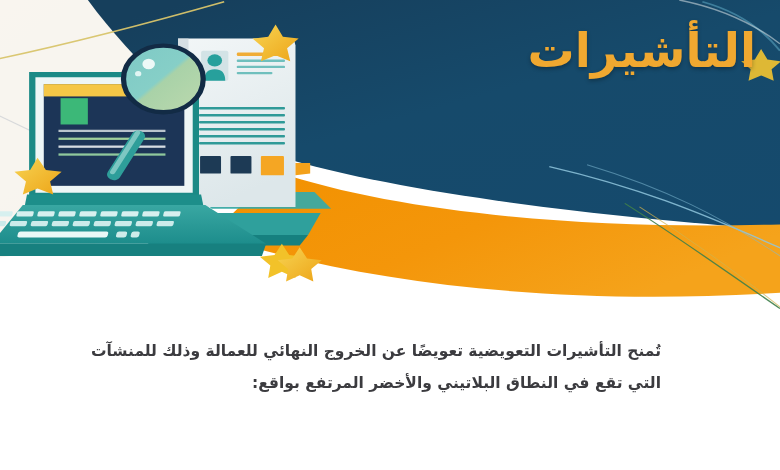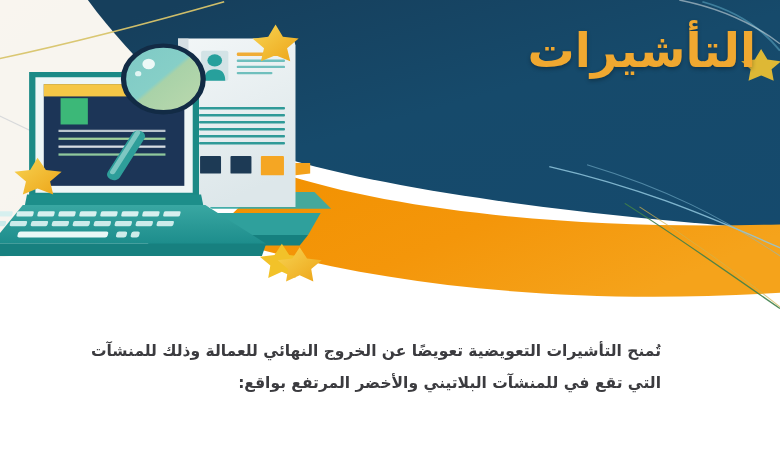--- a/index.html
+++ b/index.html
@@ -264,21 +264,21 @@
       <path d="M762,56 L768,68 L781,70 L772,79 L774,92 L762,86 L750,92 L752,79 L743,70 L756,68 Z" fill="#f4c430" opacity="0.9"></path>
     </g>
   </svg>
 
   <div class="title-block">
     <span class="title-line">التأشيرات</span>
   </div>
 
   <div class="body-block">
     <span class="body-line">تُمنح التأشيرات التعويضية تعويضًا عن الخروج النهائي للعمالة وذلك للمنشآت</span>
-    <span class="body-line">التي تقع في للمنشآت البلاتيني والأخضر المرتفع بواقع:</span>
+    <span class="body-line">التي تقع في النطاق البلاتيني والأخضر المرتفع بواقع:</span>
   </div>
 
   <div class="cards-row">
     <div class="card"></div>
     <div class="card"></div>
     <div class="card"></div>
   </div>
 
 </div>
 

